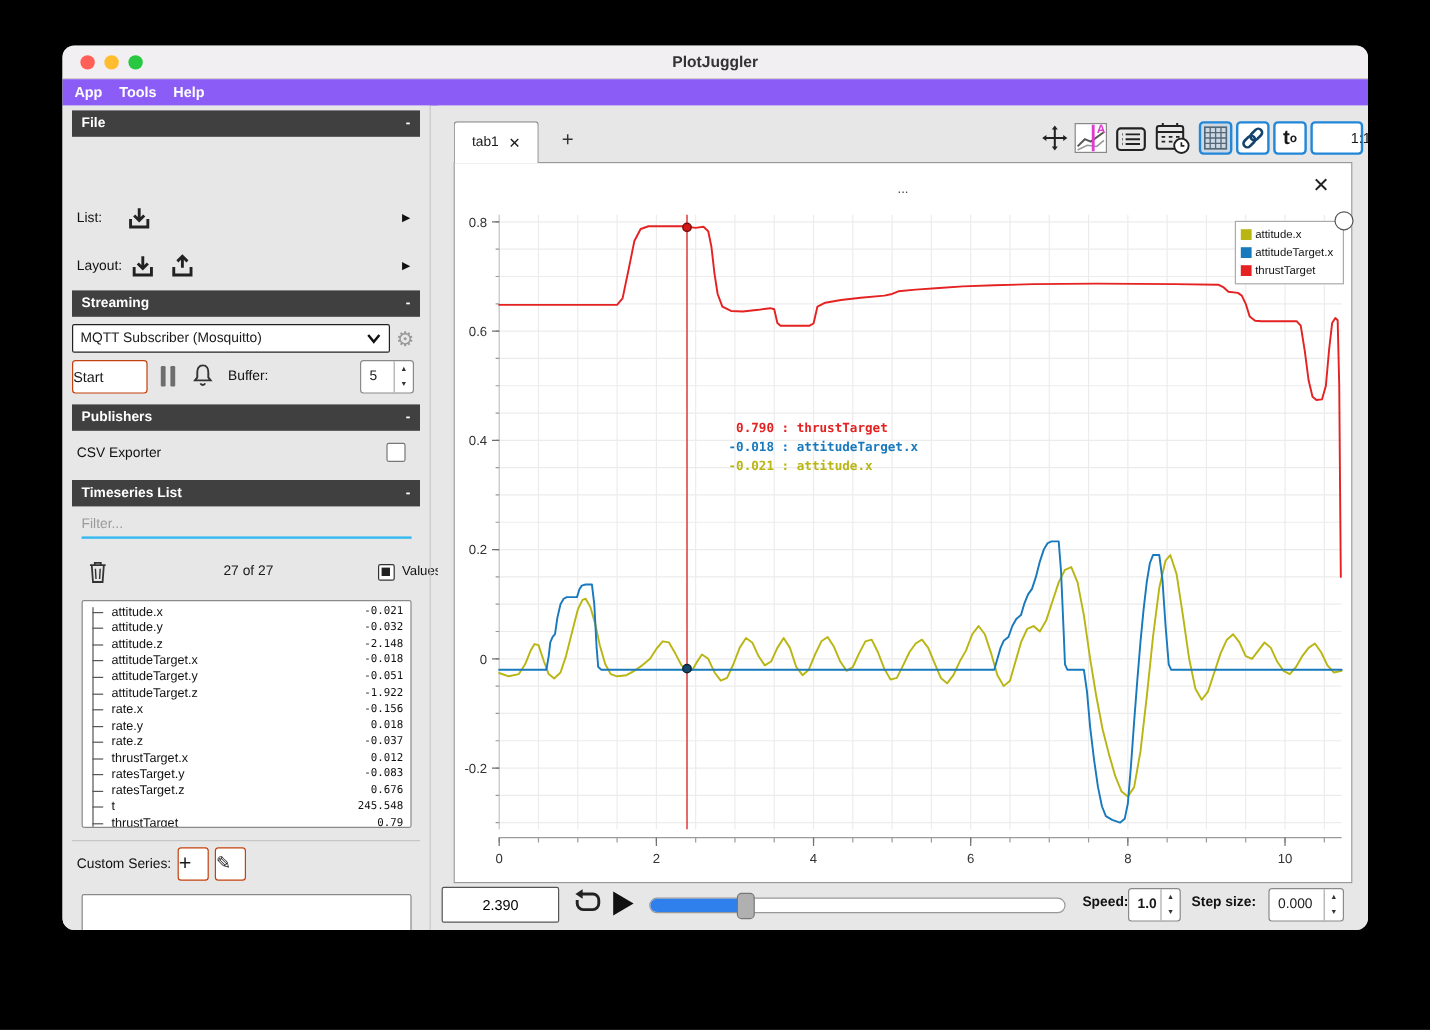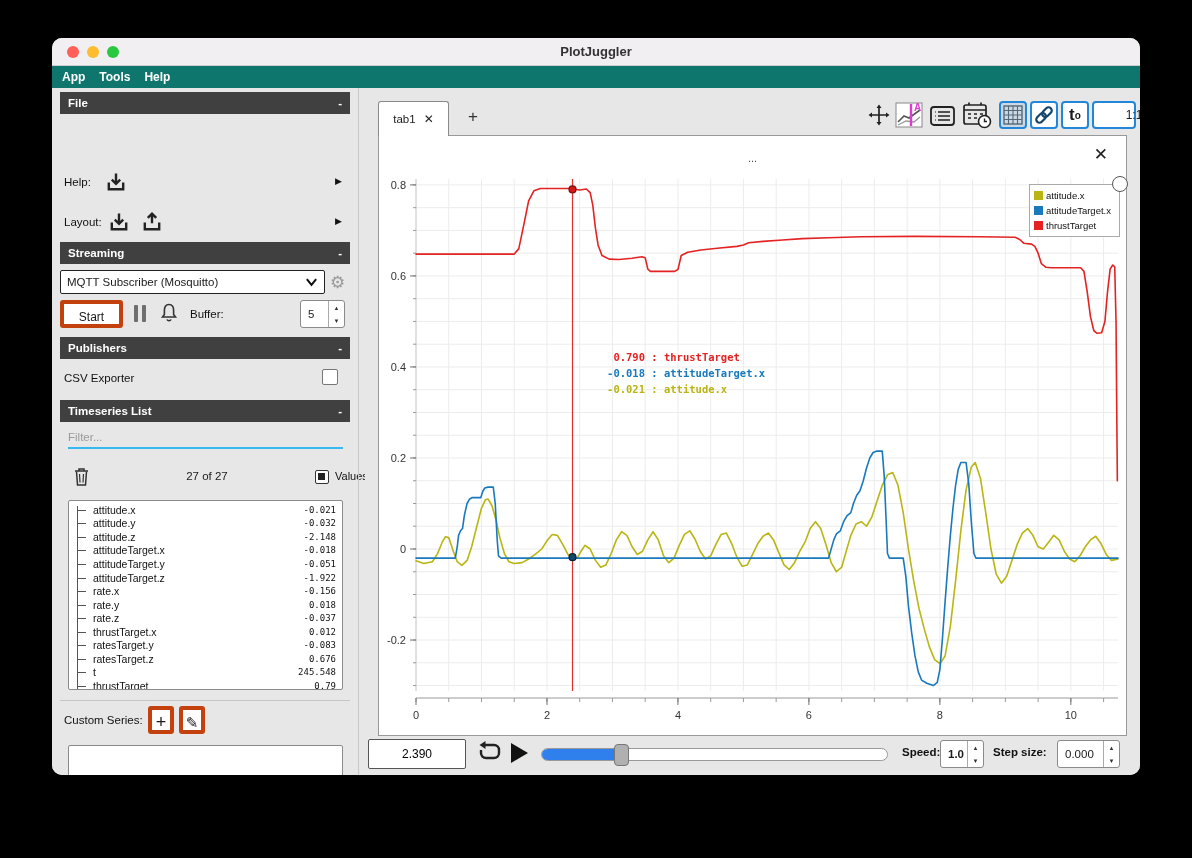--- a/index.html
+++ b/index.html
@@ -8,35 +8,35 @@
          font-family:"Liberation Sans",sans-serif;color:#1a1a1a;}
   #win{position:absolute;left:52px;top:38px;width:1088px;height:737px;background:#e7e7e7;
        border-radius:10px;box-shadow:0 25px 60px rgba(0,0,0,.65);overflow:hidden;}
   
   .titlebar{position:absolute;left:0;top:0;width:100%;height:28px;background:#f1eff1;
             border-bottom:1px solid #d0cdd0;}
   .tl{position:absolute;top:8px;width:12px;height:12px;border-radius:50%;}
   .title{position:absolute;left:0;right:0;top:0;height:28px;line-height:28px;text-align:center;
          font-size:13px;font-weight:bold;color:#333;}
   
-  .menubar{position:absolute;left:0;top:28px;width:100%;height:22px;background:#0f766e;
+  .menubar{position:absolute;left:0;top:28px;width:100%;height:22px;background:#8b5cf6;
            display:flex;align-items:center;padding-left:10px;gap:14px;}
   .menu-item{color:#fff;font-size:12px;font-weight:bold;}
   
   #sidebar{position:absolute;left:0;top:50px;width:306px;bottom:0;background:#e7e7e7;}
   .sec-h{position:absolute;left:8px;width:290px;height:22px;background:#404040;color:#fff;
          font-size:11.5px;font-weight:bold;line-height:22px;padding:0 8px;display:flex;
          justify-content:space-between;align-items:center;}
   .lbl{position:absolute;font-size:11.5px;color:#111;}
   .rarrow{position:absolute;font-size:9px;color:#111;}
   .iconbtn{position:absolute;}
   .combo{position:absolute;left:8px;top:182px;width:265px;height:24px;background:#fff;
          border:1.5px solid #222;border-radius:2px;font-size:11.5px;line-height:21px;
          padding:0 6px;display:flex;justify-content:space-between;align-items:center;}
-  .btn{background:#fff;border:4px solid #c2410c;border-radius:3px;text-align:center;}
+  .btn{background:#fff;border:1px solid #c2410c;border-radius:3px;text-align:left;}
   .spin{position:absolute;background:#fff;border:1px solid #8a8a8a;border-radius:3px;display:flex;}
   .spin .val{flex:1;font-size:11.5px;display:flex;align-items:center;padding-left:7px;}
   .spin .arrs{width:16px;border-left:1px solid #aaa;display:flex;flex-direction:column;}
   .spin .arrs div{flex:1;font-size:6px;line-height:1;display:flex;align-items:center;justify-content:center;color:#333;}
   .chk{position:absolute;background:#fff;border:1.5px solid #777;border-radius:2px;}
   #filter{position:absolute;left:14px;top:340px;width:277px;height:18px;border:none;background:transparent;
           font-size:11.5px;color:#333;outline:none;font-family:"Liberation Sans",sans-serif;}
   #filter::placeholder{color:#9a9a9a;}
   .filter-line{position:absolute;left:16px;top:359px;width:275px;height:2px;}
   #ts-box{position:absolute;left:16px;top:412px;width:275px;height:190px;background:#fff;
@@ -105,21 +105,21 @@
         <div class="menu-item">Tools</div>
         <div class="menu-item">Help</div>
       </div>
 
   <div id="sidebar">
 
     <div class="sec-h" style="top:4px;">
       <span>File</span>
       <span>-</span>
     </div>
-    <div class="lbl" style="left:12px;top:88px;">Help:</div>
+    <div class="lbl" style="left:12px;top:88px;">List:</div>
     <div class="iconbtn" style="left:52px;top:82px;">
       <svg width="24" height="24" viewBox="0 0 20 20">
             <path d="M4,10.5 V16 H16 V10.5" fill="none" stroke="#222" stroke-width="2"></path>
             <path d="M10,3 V11 M6.5,8 L10,11.5 L13.5,8" fill="none" stroke="#222" stroke-width="2"></path>
           </svg>
     </div>
     <div class="rarrow" style="left:283px;top:88px;">▶</div>
 
     <div class="lbl" style="left:12px;top:128px;">Layout:</div>
     <div class="iconbtn" style="left:55px;top:122px;">

